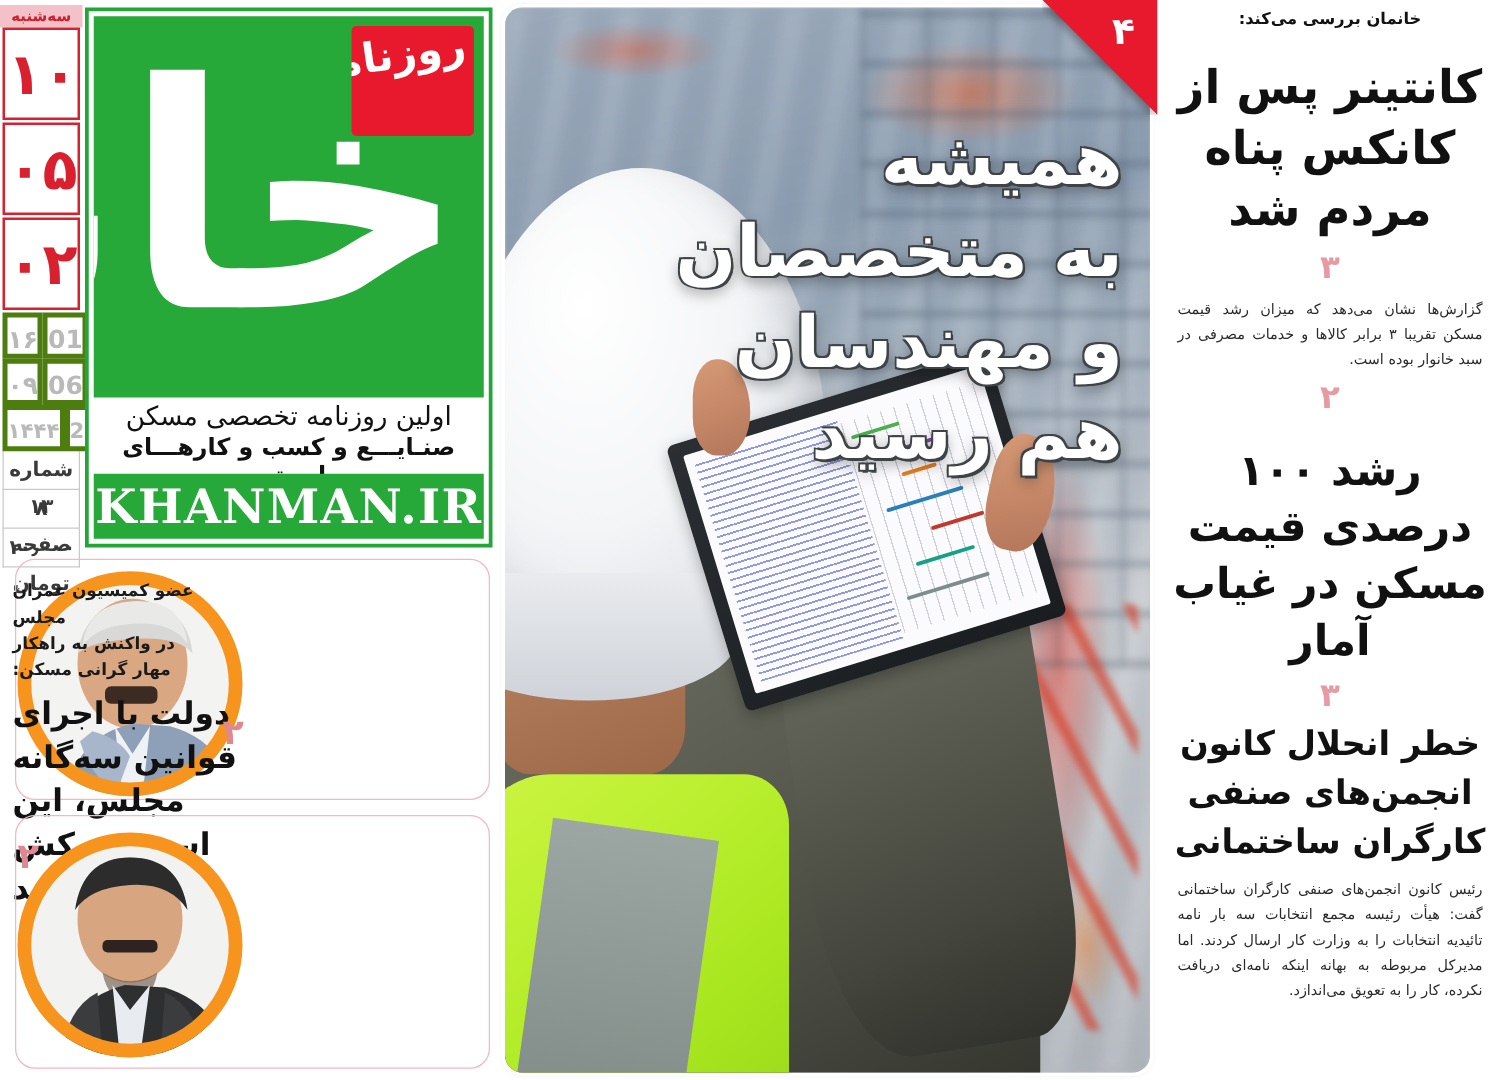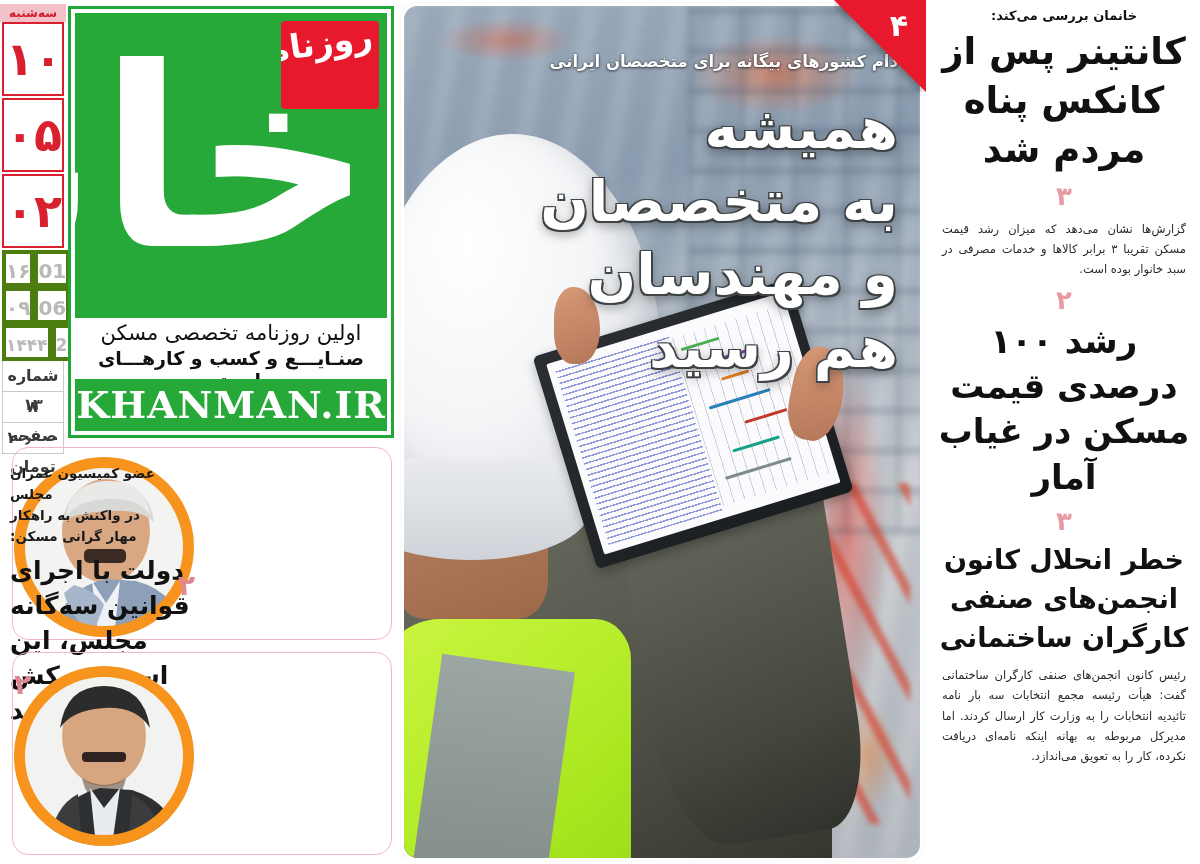--- a/index.html
+++ b/index.html
@@ -108,21 +108,21 @@
 
   .corner{position:absolute;right:-6px;top:-6px;width:92px;height:92px;overflow:hidden;z-index:6;}
   .corner-tri{position:absolute;right:0;top:0;width:0;height:0;
      border-top:92px solid #e8192c;border-left:92px solid transparent;
      filter:drop-shadow(-2px 3px 3px rgba(0,0,0,.28));}
   .corner-num{position:absolute;right:18px;top:8px;color:#fff;font-size:30px;font-weight:bold;}
 
   
   .right-col{position:absolute;right:0;top:0;width:272px;height:864px;padding:0 10px;box-sizing:border-box;}
   .r-kicker{font-size:13px;font-weight:bold;color:#111;text-align:center;margin-top:8px;}
-  .r-head-xl{font-size:37px;font-weight:bold;color:#111;text-align:center;line-height:1.33;margin-top:4px;letter-spacing:-.5px;}
+  .r-head-xl{font-size:37px;font-weight:bold;color:#111;text-align:center;line-height:1.33;margin-top:22px;letter-spacing:-.5px;}
   .r-head-l{font-size:29px;font-weight:bold;color:#111;text-align:center;line-height:1.42;margin-top:6px;}
   .r-head-m{font-size:27px;font-weight:bold;color:#111;text-align:center;line-height:1.45;margin-top:4px;}
   .r-body{font-size:11.5px;color:#2a2a2a;text-align:justify;line-height:1.75;margin-top:8px;padding:0 4px;}
   .r-pg{text-align:center;font-size:26px;color:#e89aa3;font-weight:bold;margin:6px 0 2px;}
 </style>
 </head>
 <body>
 
 <div class="page">
 
@@ -280,21 +280,20 @@
             <i style="left:58%;top:44%;width:26%;background:#2980b9"></i>
             <i style="left:70%;top:56%;width:18%;background:#c0392b"></i>
             <i style="left:62%;top:68%;width:20%;background:#16a085"></i>
             <i style="left:56%;top:80%;width:28%;background:#7f8c8d"></i>
           </div>
         </div>
       </div>
       <div class="hand" style="left:29%;top:33%;width:9%;height:9%;"></div>
       <div class="hand" style="left:75%;top:40%;width:10%;height:11%;transform:rotate(12deg);"></div>
 
-      <div class="photo-kicker">دام کشورهای بیگانه برای متخصصان ایرانی</div>
       <div class="photo-head">
         <div>همیشه</div>
         <div>به متخصصان</div>
         <div>و مهندسان</div>
         <div>هم رسید</div>
       </div>
     </div>
     <div class="corner">
       <div class="corner-tri"></div>
       <div class="corner-num">۴</div>

